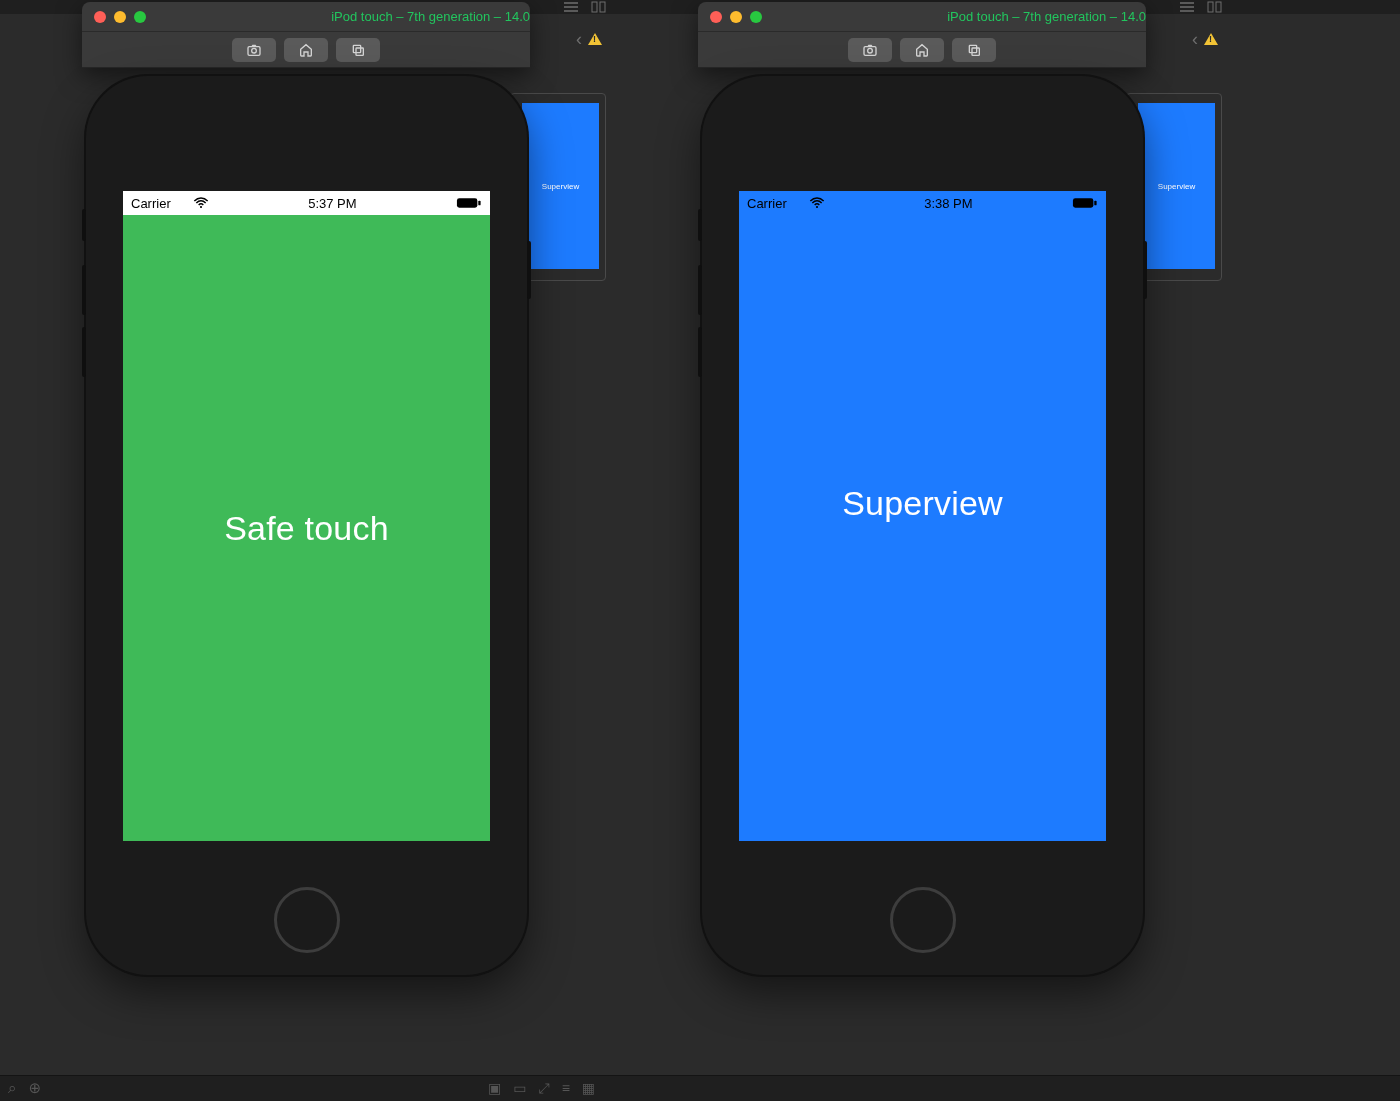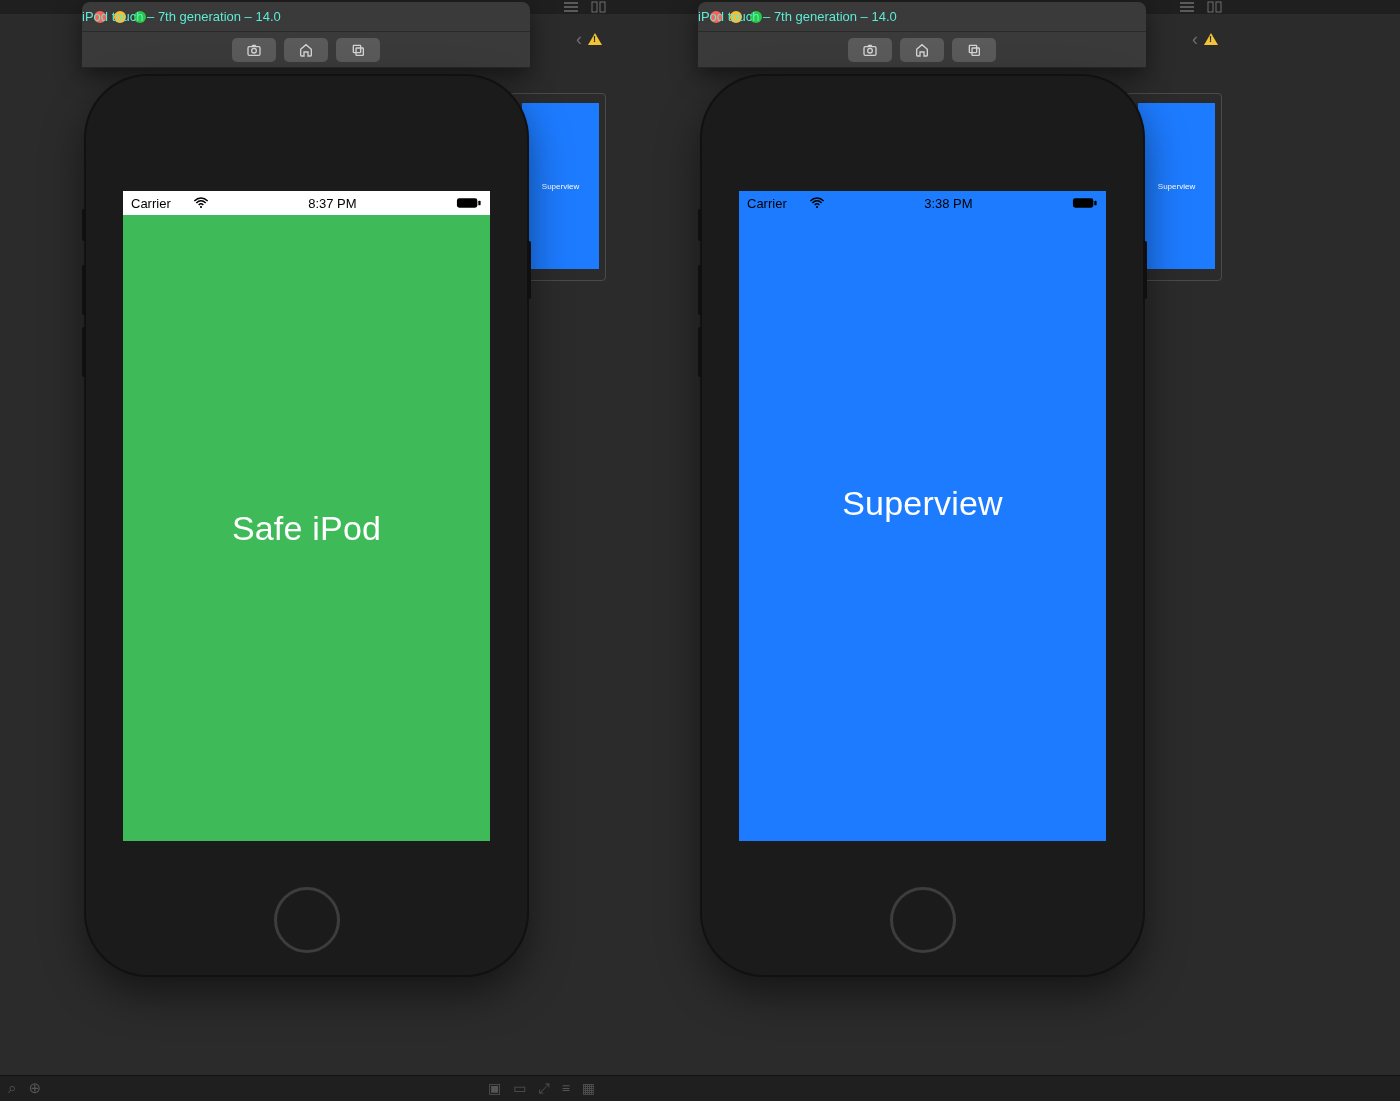--- a/index.html
+++ b/index.html
@@ -37,21 +37,21 @@
     display: flex;
     align-items: center;
     position: relative;
     border-bottom: 1px solid #2a2a2a;
   }
   .traffic-lights { display:flex; gap:8px; margin-left:12px; }
   .tl { width:12px; height:12px; border-radius:50%; }
   .tl.red { background:#ff5f57; }
   .tl.yellow { background:#febc2e; }
   .tl.green { background:#28c840; }
-  .sim-title { position:absolute; left:0; right:0; text-align:left; color:#5eead4; font-size:13px; pointer-events:none;}
+  .sim-title { position:absolute; left:0; right:0; text-align:right; color:#22c55e; font-size:13px; pointer-events:none;}
   .sim-toolbar {
     height: 36px;
     background: #3a3a3a;
     display:flex; justify-content:center; align-items:center; gap:8px;
     border-bottom: 1px solid #262626;
   }
   .tool-btn {
     width: 44px; height: 24px;
     background: #5a5a5a;
     border-radius: 5px;
@@ -222,30 +222,30 @@
     <div class="side-btn sb-pwr"></div>
     <div class="screen">
       <div class="status-bar light">
         <div class="sb-left">
           <span>Carrier</span>
           <svg class="wifi-ic" viewBox="0 0 24 18">
               <path d="M2 6c6-6 14-6 20 0M5 9c4.5-4.5 9.5-4.5 14 0M8.5 12c2.3-2.3 4.7-2.3 7 0" fill="none" stroke="currentColor" stroke-width="2.2"></path>
               <circle cx="12" cy="15" r="1.6" fill="currentColor"></circle>
             </svg>
         </div>
-        <span>8:37 PM</span>
+        <span>5:37 PM</span>
         <div class="sb-right">
           <svg class="batt" viewBox="0 0 28 12">
               <rect x="1" y="1" width="22" height="10" rx="2.5" fill="currentColor"></rect>
               <rect x="24" y="3.5" width="2.5" height="5" rx="1" fill="currentColor"></rect>
             </svg>
         </div>
       </div>
       <div class="safe-area-content" style="background:#3fba58">
-        <span class="big-label">Safe iPod</span>
+        <span class="big-label">Safe touch</span>
       </div>
     </div>
     <div class="home-btn"></div>
   </div>
 
   <div class="sim-window" style="left:698px; top:2px;">
     <div class="sim-titlebar">
       <div class="traffic-lights">
         <div class="tl red"></div>
         <div class="tl yellow"></div>

